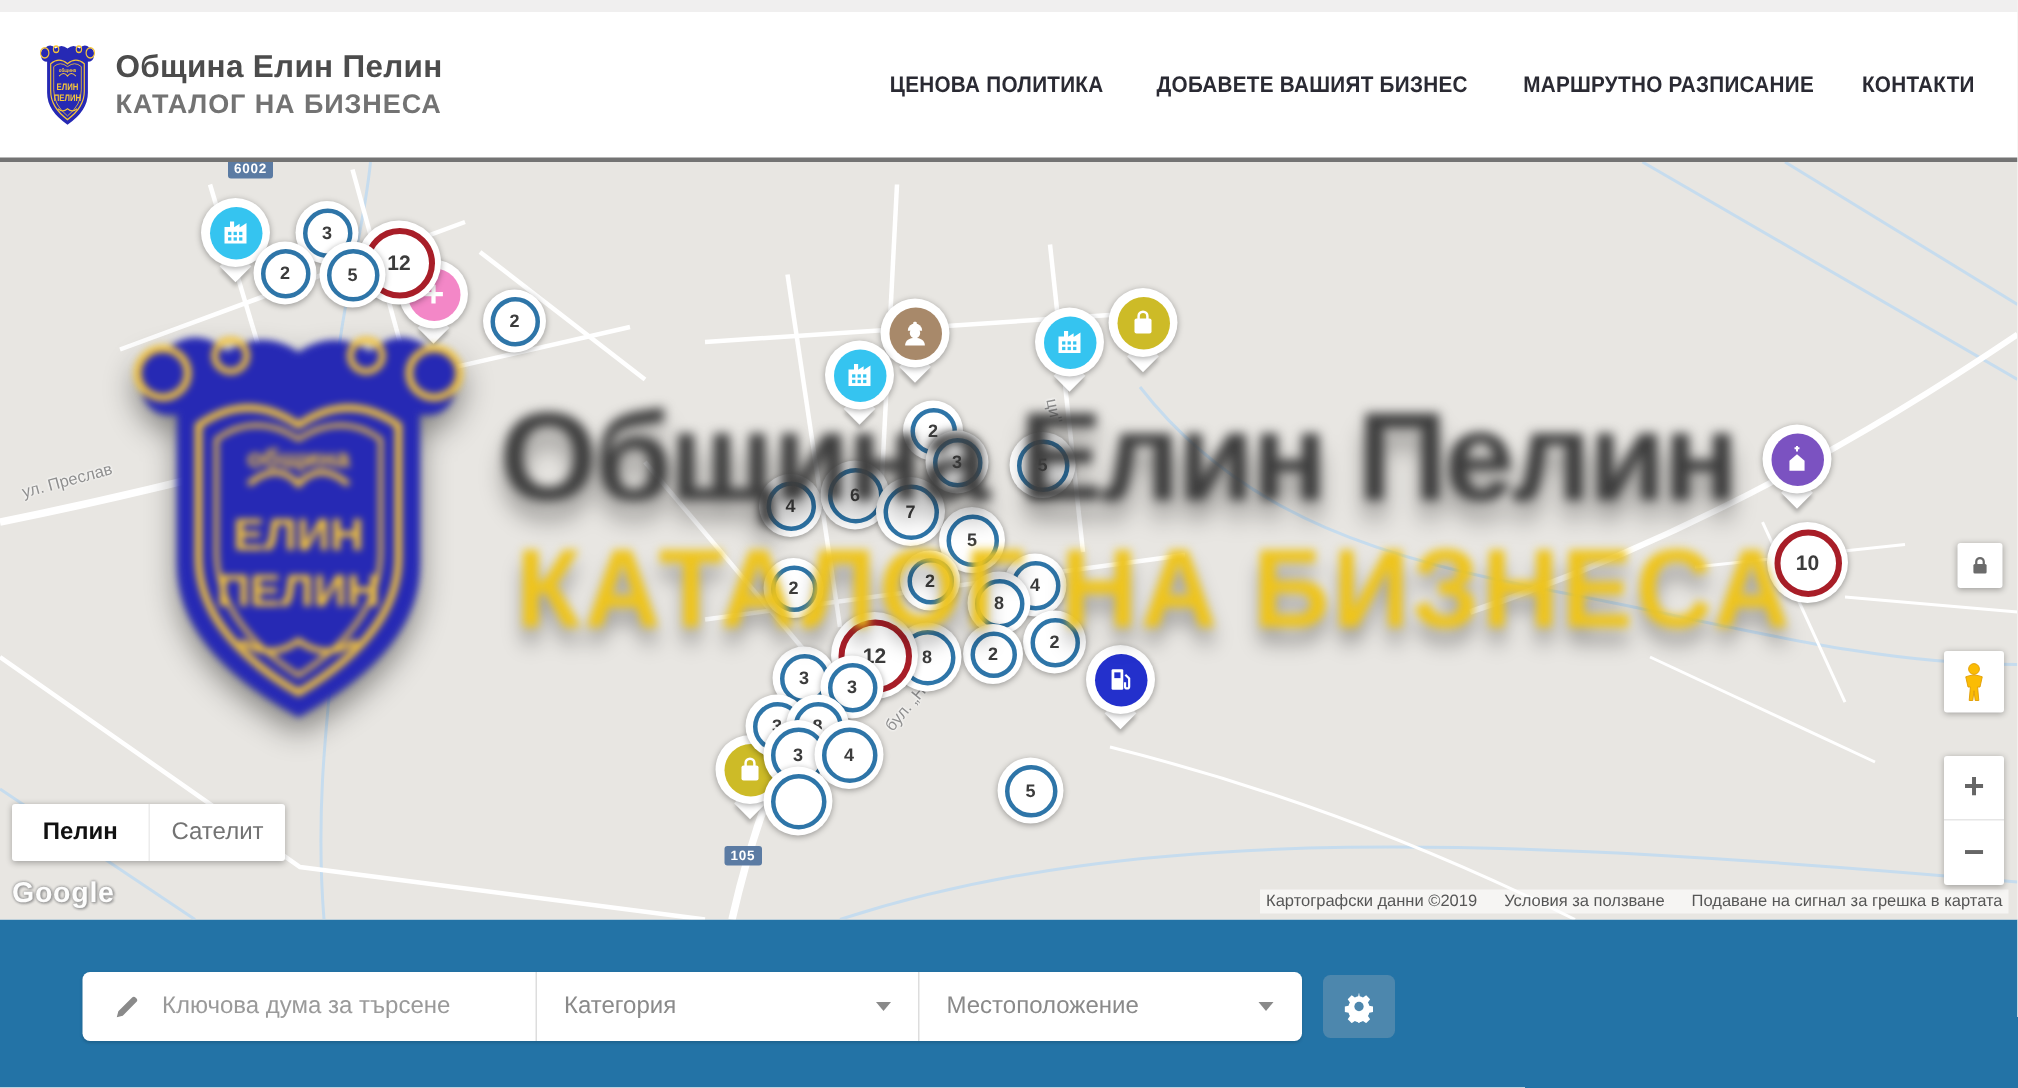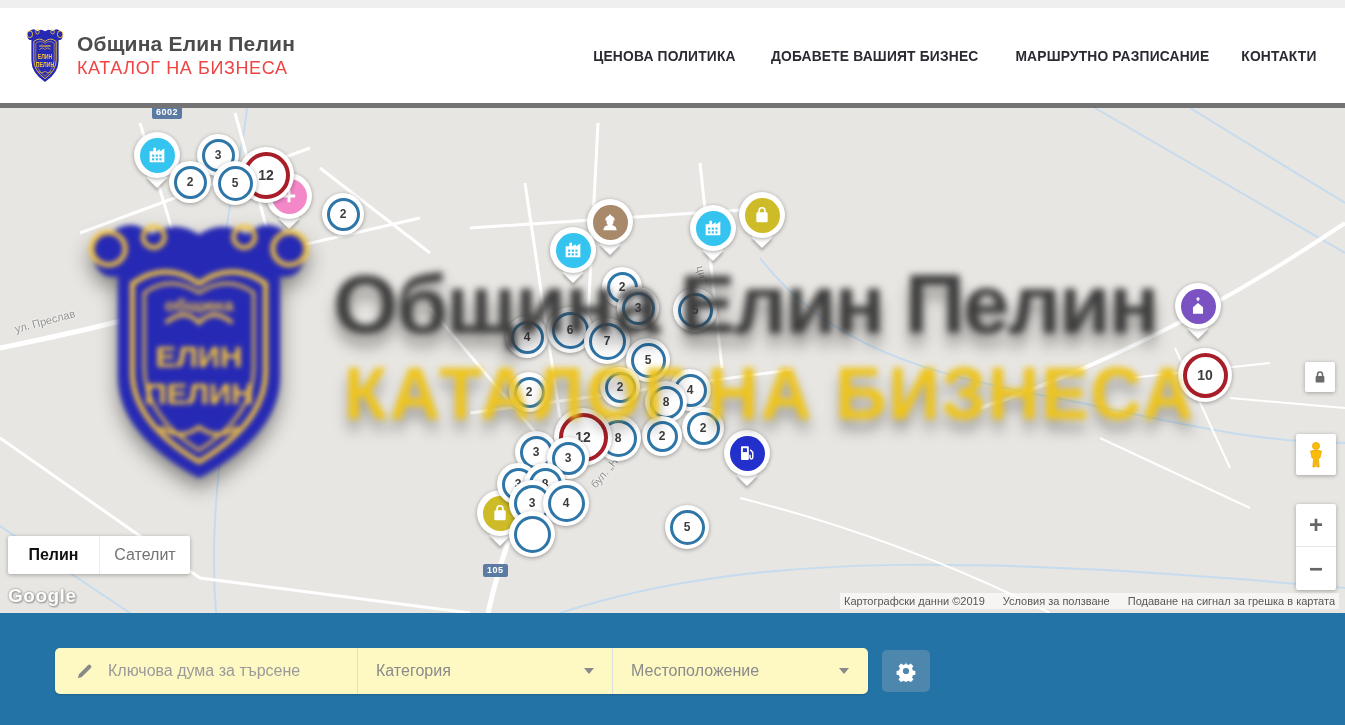--- a/index.html
+++ b/index.html
@@ -5,24 +5,24 @@
   :root{
     --accent-yellow:#e9c42a; --bar-blue:#2373a6; --panel-blue:#1d5b80; --gear-blue:#4d87ad;
     --ring-blue:#2e75a8; --ring-red:#a81e28; --map-bg:#e8e6e2; --road-badge:#5b7ba3;
     --crest-blue:#2629b4; --crest-yellow:#f5c53a; --wm-gray:#3d3d3d; --wm-yellow:#eec41c;
     --nav-color:#2a2a33;
   }
   *{box-sizing:border-box;margin:0;padding:0;}
   body{width:1345px;height:725px;overflow:hidden;font-family:"Liberation Sans",sans-serif;background:#fff;}
   .topstrip{height:8px;background:#f0efef;}
   
-  header{height:100px;display:flex;align-items:center;padding:0 25px;background:#fff;border-bottom:5px solid #737373;}
+  header{height:100px;display:flex;align-items:center;padding:0 25px;background:#fff;border-bottom:3px solid #737373;}
   .logo{display:flex;align-items:center;gap:12px;cursor:pointer;}
   .logo-text .title{font-size:21px;font-weight:bold;color:#4c4c4c;letter-spacing:.2px;}
-  .logo-text .subtitle{font-size:18px;font-weight:normal;color:#ef4444;letter-spacing:.6px;margin-top:2px;}
+  .logo-text .subtitle{font-size:18px;font-weight:bold;color:#737373;letter-spacing:.6px;margin-top:2px;}
   nav{margin-left:auto;display:flex;gap:20px;}
   nav .nav-item{font-size:15px;font-weight:bold;color:var(--nav-color);letter-spacing:.2px;cursor:pointer;white-space:nowrap;transform:scaleX(.92);transform-origin:center;}
   
   .map{position:relative;width:1345px;height:505px;background:var(--map-bg);overflow:hidden;}
   .map svg.roads{position:absolute;inset:0;}
   .street-label{position:absolute;font-size:11px;color:#8f8f8f;white-space:nowrap;text-shadow:0 0 2px #fff,0 0 2px #fff;}
   .road-badge{position:absolute;background:var(--road-badge);color:#fff;font-size:9px;font-weight:bold;padding:1px 4px 2px;border-radius:2px;letter-spacing:.5px;}
   
   .cluster{position:absolute;transform:translate(-50%,-50%);background:#fff;border-radius:50%;box-shadow:0 1px 4px rgba(0,0,0,.35);display:flex;align-items:center;justify-content:center;cursor:pointer;}
   .cluster .ring{width:calc(100% - 9px);height:calc(100% - 9px);border:3px solid var(--ring-blue);border-radius:50%;display:flex;align-items:center;justify-content:center;font-size:12px;font-weight:600;color:#3c3c3c;}
@@ -48,21 +48,21 @@
   .attribution .link{cursor:pointer;}
   .ctl{position:absolute;background:#fff;box-shadow:0 1px 4px rgba(0,0,0,.3);border-radius:2px;display:flex;align-items:center;justify-content:center;cursor:pointer;}
   .ctl-lock{left:1305px;top:254px;width:30px;height:30px;}
   .ctl-pegman{left:1296px;top:326px;width:40px;height:41px;}
   .ctl-zoom{left:1296px;top:396px;width:40px;height:86px;flex-direction:column;cursor:default;}
   .zoombtn{width:100%;height:43px;display:flex;align-items:center;justify-content:center;font-size:24px;font-weight:bold;color:#666;cursor:pointer;}
   .zoombtn.in{border-bottom:1px solid #e6e6e6;}
   
   .bottombar{height:112px;display:flex;}
   .bar-left{flex:1;background:var(--bar-blue);display:flex;align-items:flex-start;padding:35px 0 0 55px;}
-  .searchbox{width:813px;height:46px;background:#fef9c3;border-radius:5px;display:flex;align-items:stretch;box-shadow:0 1px 2px rgba(0,0,0,.15);}
+  .searchbox{width:813px;height:46px;background:#ffffff;border-radius:5px;display:flex;align-items:stretch;box-shadow:0 1px 2px rgba(0,0,0,.15);}
   .field{display:flex;align-items:center;position:relative;}
   .field.keyword{width:302px;padding:0 14px 0 20px;gap:14px;}
   .field.pick{width:255px;border-left:1px solid #ddd;padding:0 18px;color:#8a8a8a;font-size:16px;cursor:pointer;justify-content:space-between;}
   .field.keyword input{border:none;outline:none;flex:1;font-size:16px;color:#555;font-family:"Liberation Sans",sans-serif;background:transparent;}
   .field.keyword input::placeholder{color:#9a9a9a;}
   .caret{width:0;height:0;border-left:5px solid transparent;border-right:5px solid transparent;border-top:6px solid #8a8a8a;}
   .gearbtn{width:48px;height:42px;margin-left:14px;margin-top:2px;background:var(--gear-blue);border:none;border-radius:5px;display:flex;align-items:center;justify-content:center;cursor:pointer;}
   .bar-right{width:355px;background:var(--panel-blue);display:flex;align-items:flex-start;justify-content:center;padding-top:37px;}
   .searchbtn{width:300px;height:43px;background:var(--accent-yellow);border:none;border-radius:4px;box-shadow:inset 0 -2px 0 rgba(0,0,0,.12);display:flex;align-items:center;justify-content:center;gap:10px;cursor:pointer;}
   .searchbtn span{color:#fff;font-size:18px;font-weight:bold;letter-spacing:1px;transform:scaleX(.92);}

